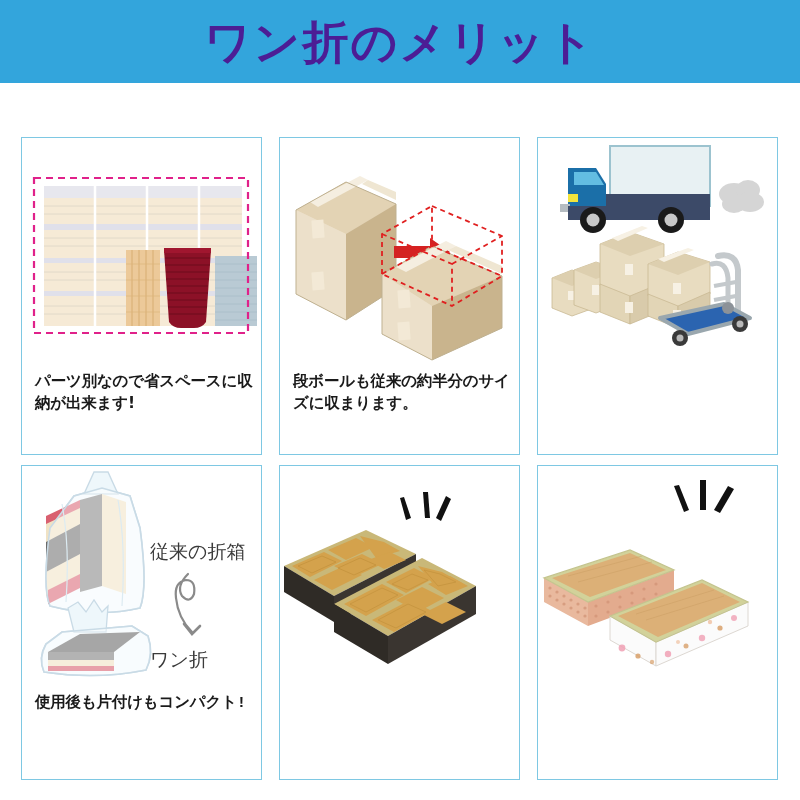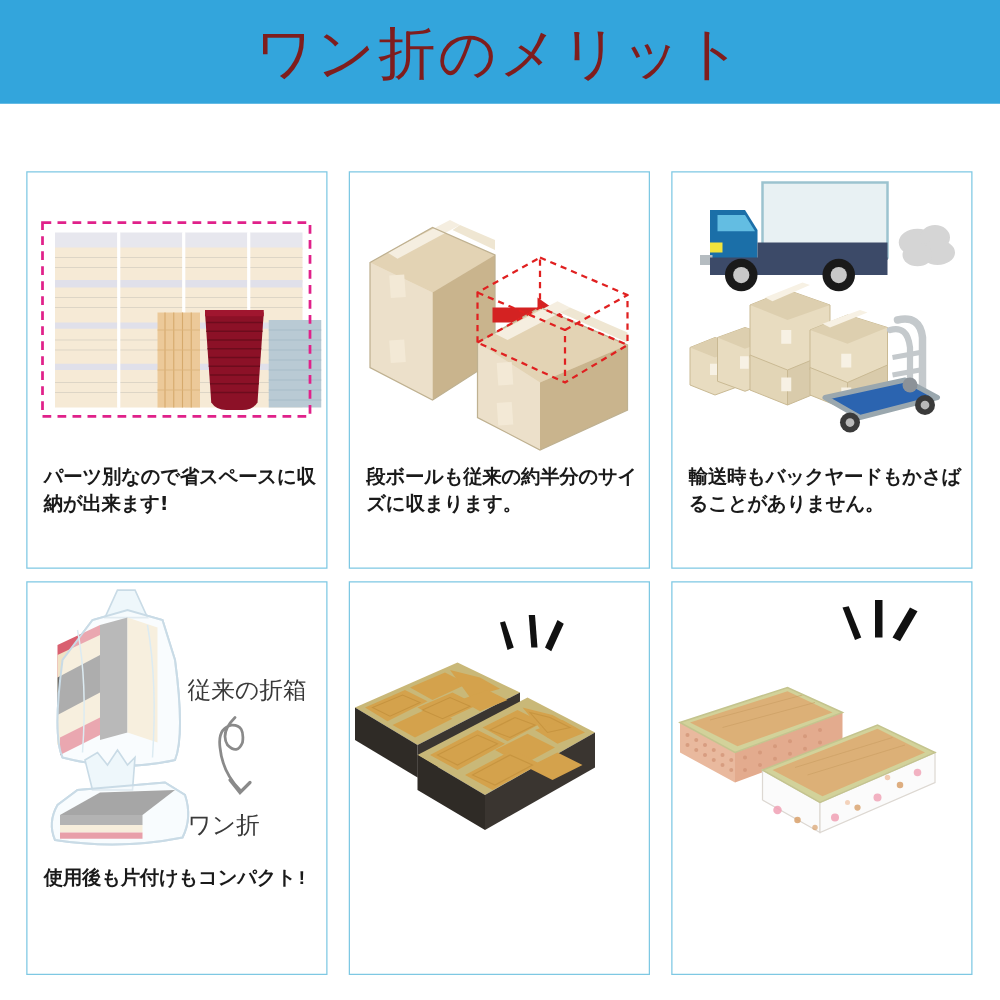--- a/index.html
+++ b/index.html
@@ -11,23 +11,23 @@
   }
   #page { position: relative; width: 800px; height: 800px; background:#fff; }
 
   
   .banner {
     position: absolute; left: 0; top: 0; width: 800px; height: 83px;
     background: #33a5dc;
     display: flex; align-items: center; justify-content: center;
   }
   .banner-title {
-    color: #7f1d1d;
+    color: #4c1d95;
     font-size: 46px;
-    font-weight: 400;
+    font-weight: 700;
     letter-spacing: 2px;
     line-height: 1;
     font-family: "DejaVu Sans", "Liberation Sans", sans-serif;
   }
 
   
   .grid {
     position: absolute; left: 21px; top: 137px;
     width: 758px; height: 643px;
     display: grid;
@@ -303,21 +303,20 @@
             <line x1="176" y1="162" x2="198" y2="158" stroke="#c4c9cc" stroke-width="4"></line>
             <path d="M122 180 L186 166 L212 180 L150 196 Z" fill="#2b64b0" stroke="#9aa7ae" stroke-width="4" stroke-linejoin="round"></path>
             <circle cx="142" cy="200" r="8" fill="#3a3a3a"></circle>
               <circle cx="142" cy="200" r="3.5" fill="#b9b9b9"></circle>
             <circle cx="202" cy="186" r="8" fill="#3a3a3a"></circle>
               <circle cx="202" cy="186" r="3.5" fill="#b9b9b9"></circle>
             <circle cx="190" cy="170" r="6" fill="#8c9298"></circle>
           </g>
         </svg>
       </div>
-      <div class="caption">輸送時もバックヤードもかさばることがありません。</div>
     </div>
 
     <div class="card r2">
       <div class="art">
         <svg width="238" height="225" viewBox="0 0 238 225">
 
           <g>
             <path d="M28 140 Q20 122 28 62 L52 30 L80 22 L108 30 L118 62 Q126 122 118 142 Q74 152 28 140 Z" fill="#f4fafd" stroke="#c9dbe6" stroke-width="1.6"></path>
             <path d="M62 28 L72 6 L86 6 L96 28 Z" fill="#eef7fb" stroke="#c9dbe6" stroke-width="1.4"></path>
 

